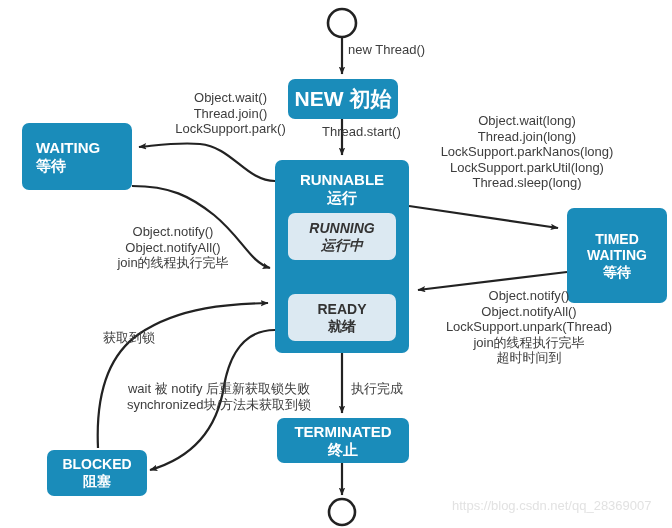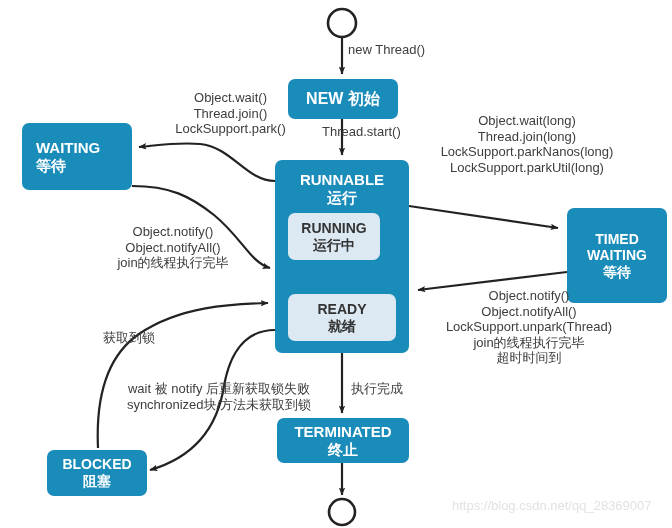--- a/index.html
+++ b/index.html
@@ -19,21 +19,21 @@
     color:#ffffff;
     font-weight:bold;
     display:flex;
     flex-direction:column;
     justify-content:center;
     box-sizing:border-box;
   }
   .state-box .ln{line-height:1.18;white-space:nowrap;}
 
   
-  #box-new{left:288px;top:79px;width:110px;height:40px;align-items:center;font-size:16px;}
+  #box-new{left:288px;top:79px;width:110px;height:40px;align-items:center;font-size:21px;}
 
   
   #box-waiting{left:22px;top:123px;width:110px;height:67px;align-items:flex-start;padding-left:14px;font-size:15px;}
 
   
   #box-runnable{left:275px;top:160px;width:134px;height:193px;align-items:center;padding-top:11px;justify-content:flex-start;font-size:15px;}
 
   
   #box-timed{left:567px;top:208px;width:100px;height:95px;align-items:center;font-size:14px;}
 
@@ -50,21 +50,21 @@
     color:#333333;
     font-weight:bold;
     display:flex;
     flex-direction:column;
     justify-content:center;
     align-items:center;
     font-size:14px;
     box-sizing:border-box;
   }
   .sub-box .ln{line-height:1.2;white-space:nowrap;}
-  #box-running{left:288px;top:213px;width:92px;height:47px;}
+  #box-running{left:288px;top:213px;width:108px;height:47px;font-style:italic;}
   #box-ready{left:288px;top:294px;width:108px;height:47px;}
 
   .lbl{
     position:absolute;
     color:#3d3d3d;
     font-size:13px;
     line-height:15.5px;
     white-space:nowrap;
   }
   .lbl .ln{display:block;}
@@ -172,20 +172,21 @@
   <span class="ln">Object.notify()</span>
   <span class="ln">Object.notifyAll()</span>
   <span class="ln">join的线程执行完毕</span>
 </div>
 
 <div class="lbl c" id="lbl-to-timed" style="left:418px;top:113px;width:218px;">
   <span class="ln">Object.wait(long)</span>
   <span class="ln">Thread.join(long)</span>
   <span class="ln">LockSupport.parkNanos(long)</span>
   <span class="ln">LockSupport.parkUtil(long)</span>
+  <span class="ln">Thread.sleep(long)</span>
 </div>
 
 <div class="lbl c" id="lbl-from-timed" style="left:420px;top:288px;width:218px;">
   <span class="ln">Object.notify()</span>
   <span class="ln">Object.notifyAll()</span>
   <span class="ln">LockSupport.unpark(Thread)</span>
   <span class="ln">join的线程执行完毕</span>
   <span class="ln">超时时间到</span>
 </div>
 

